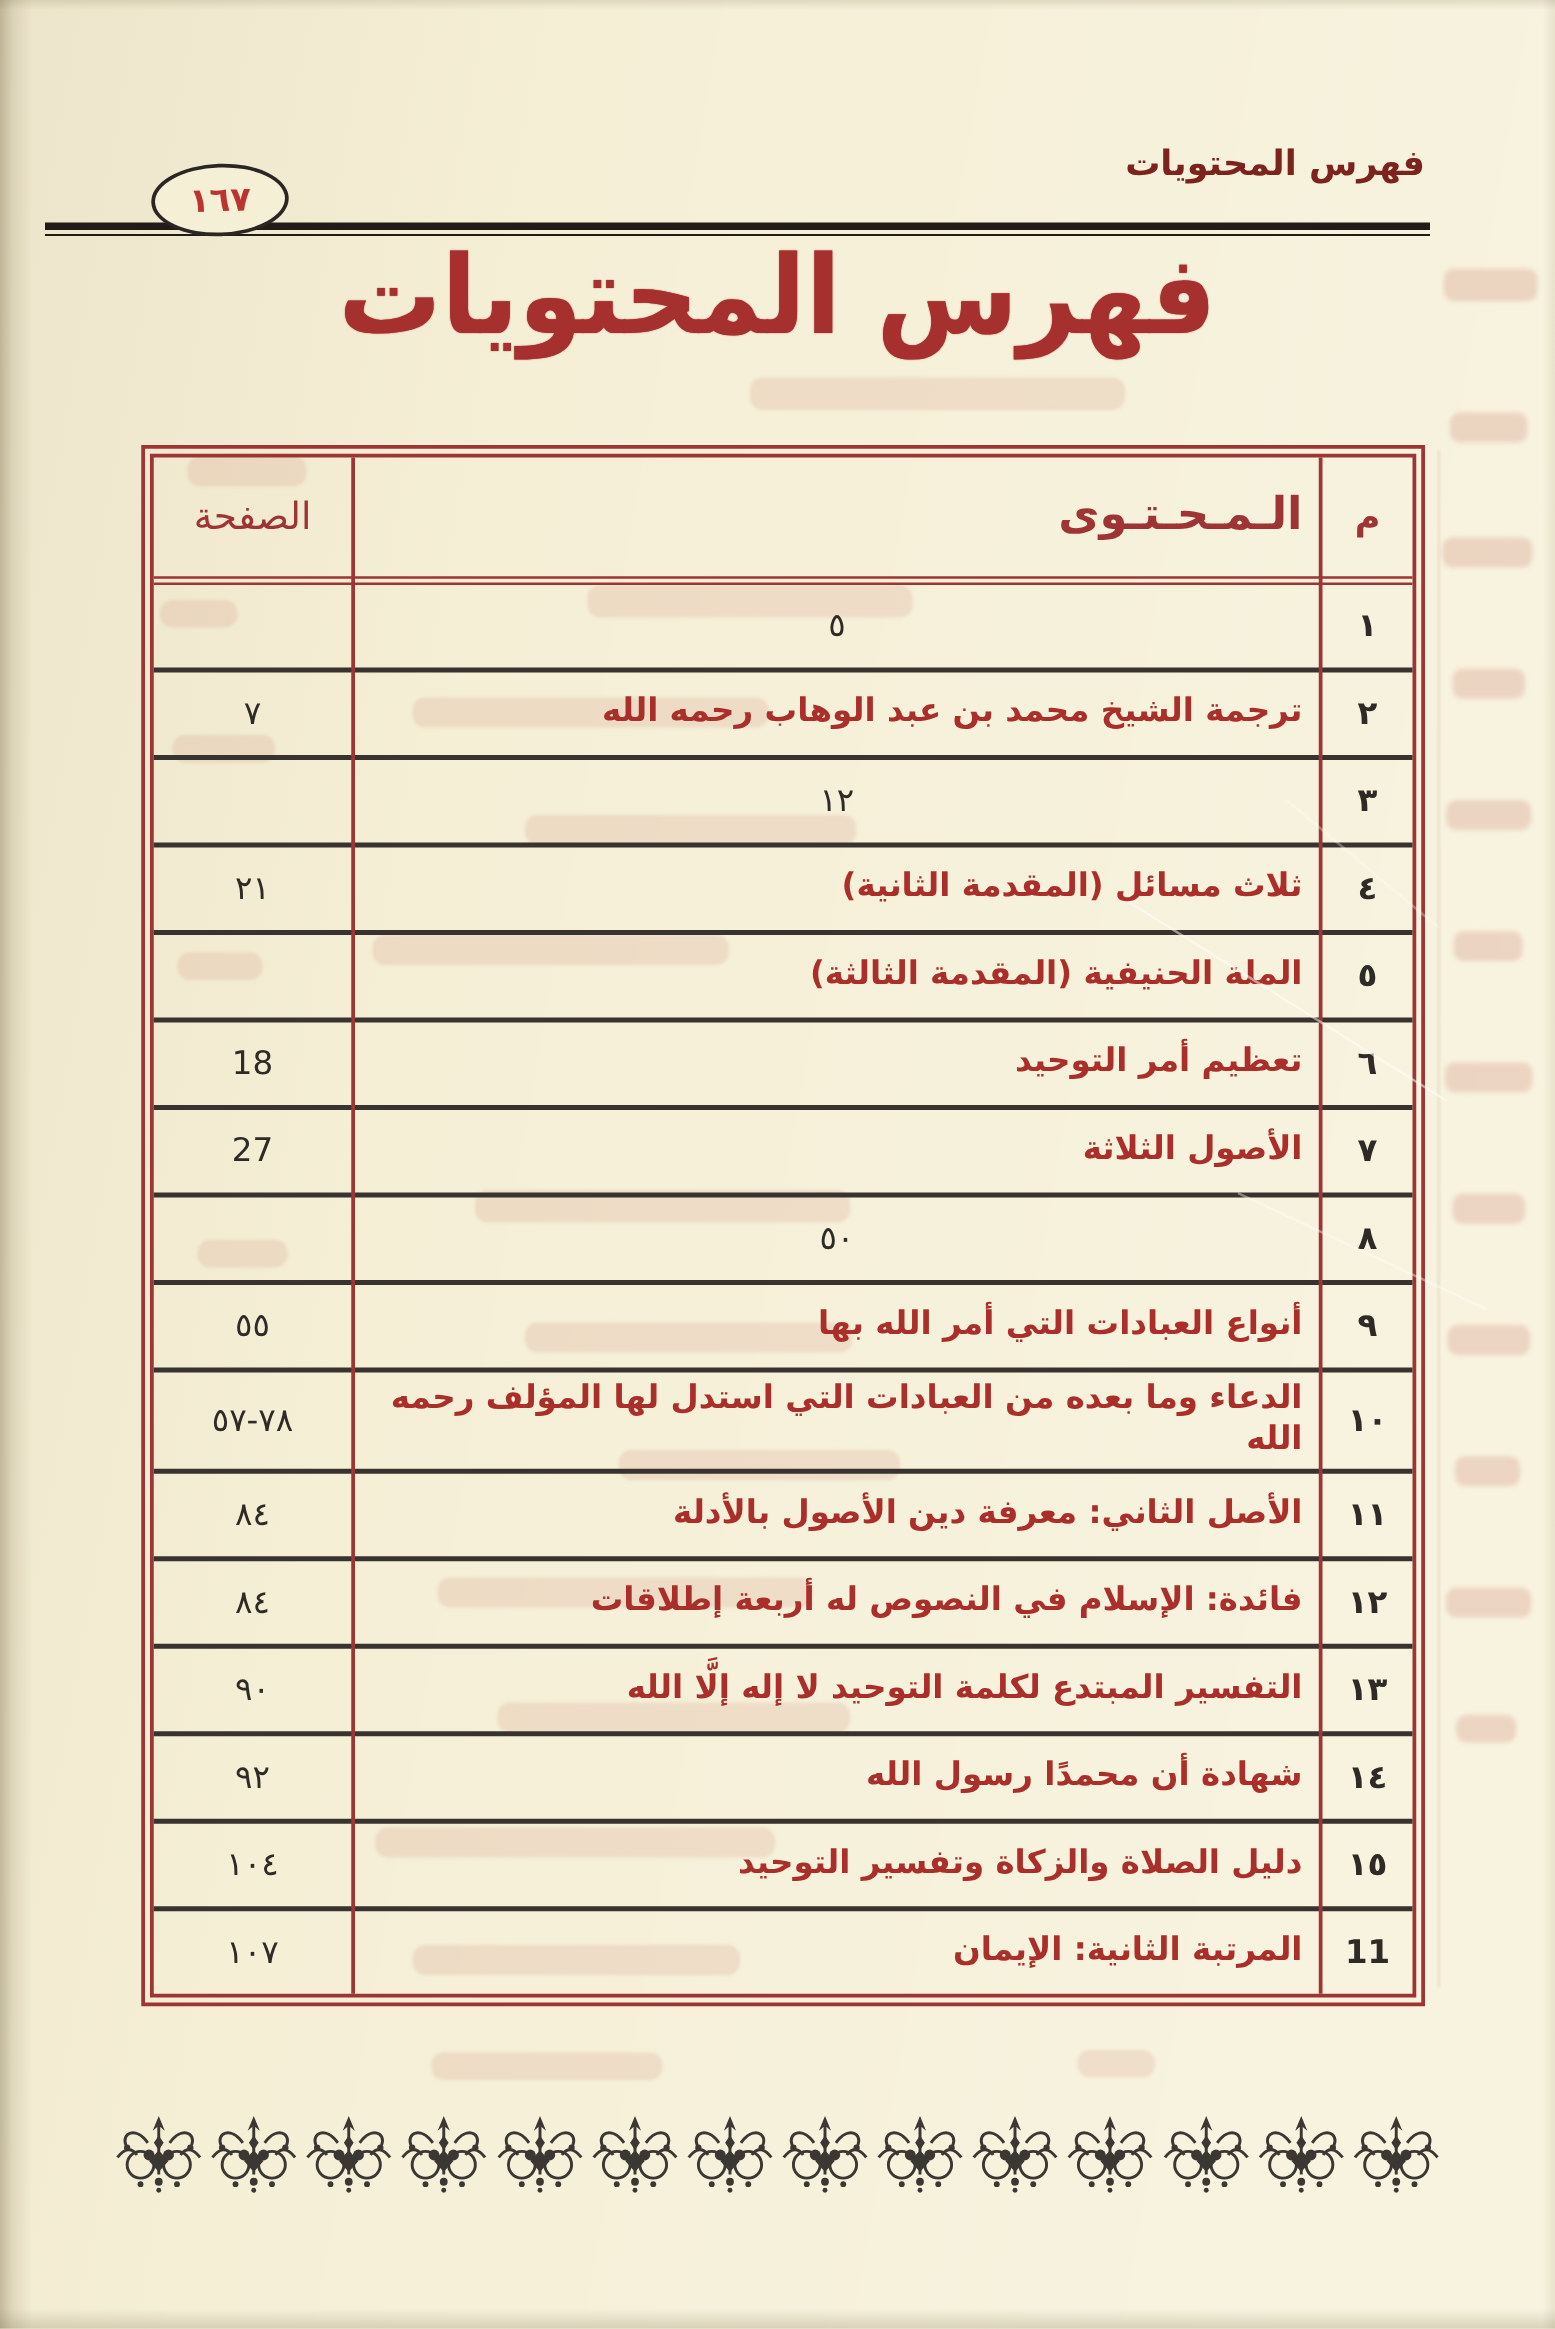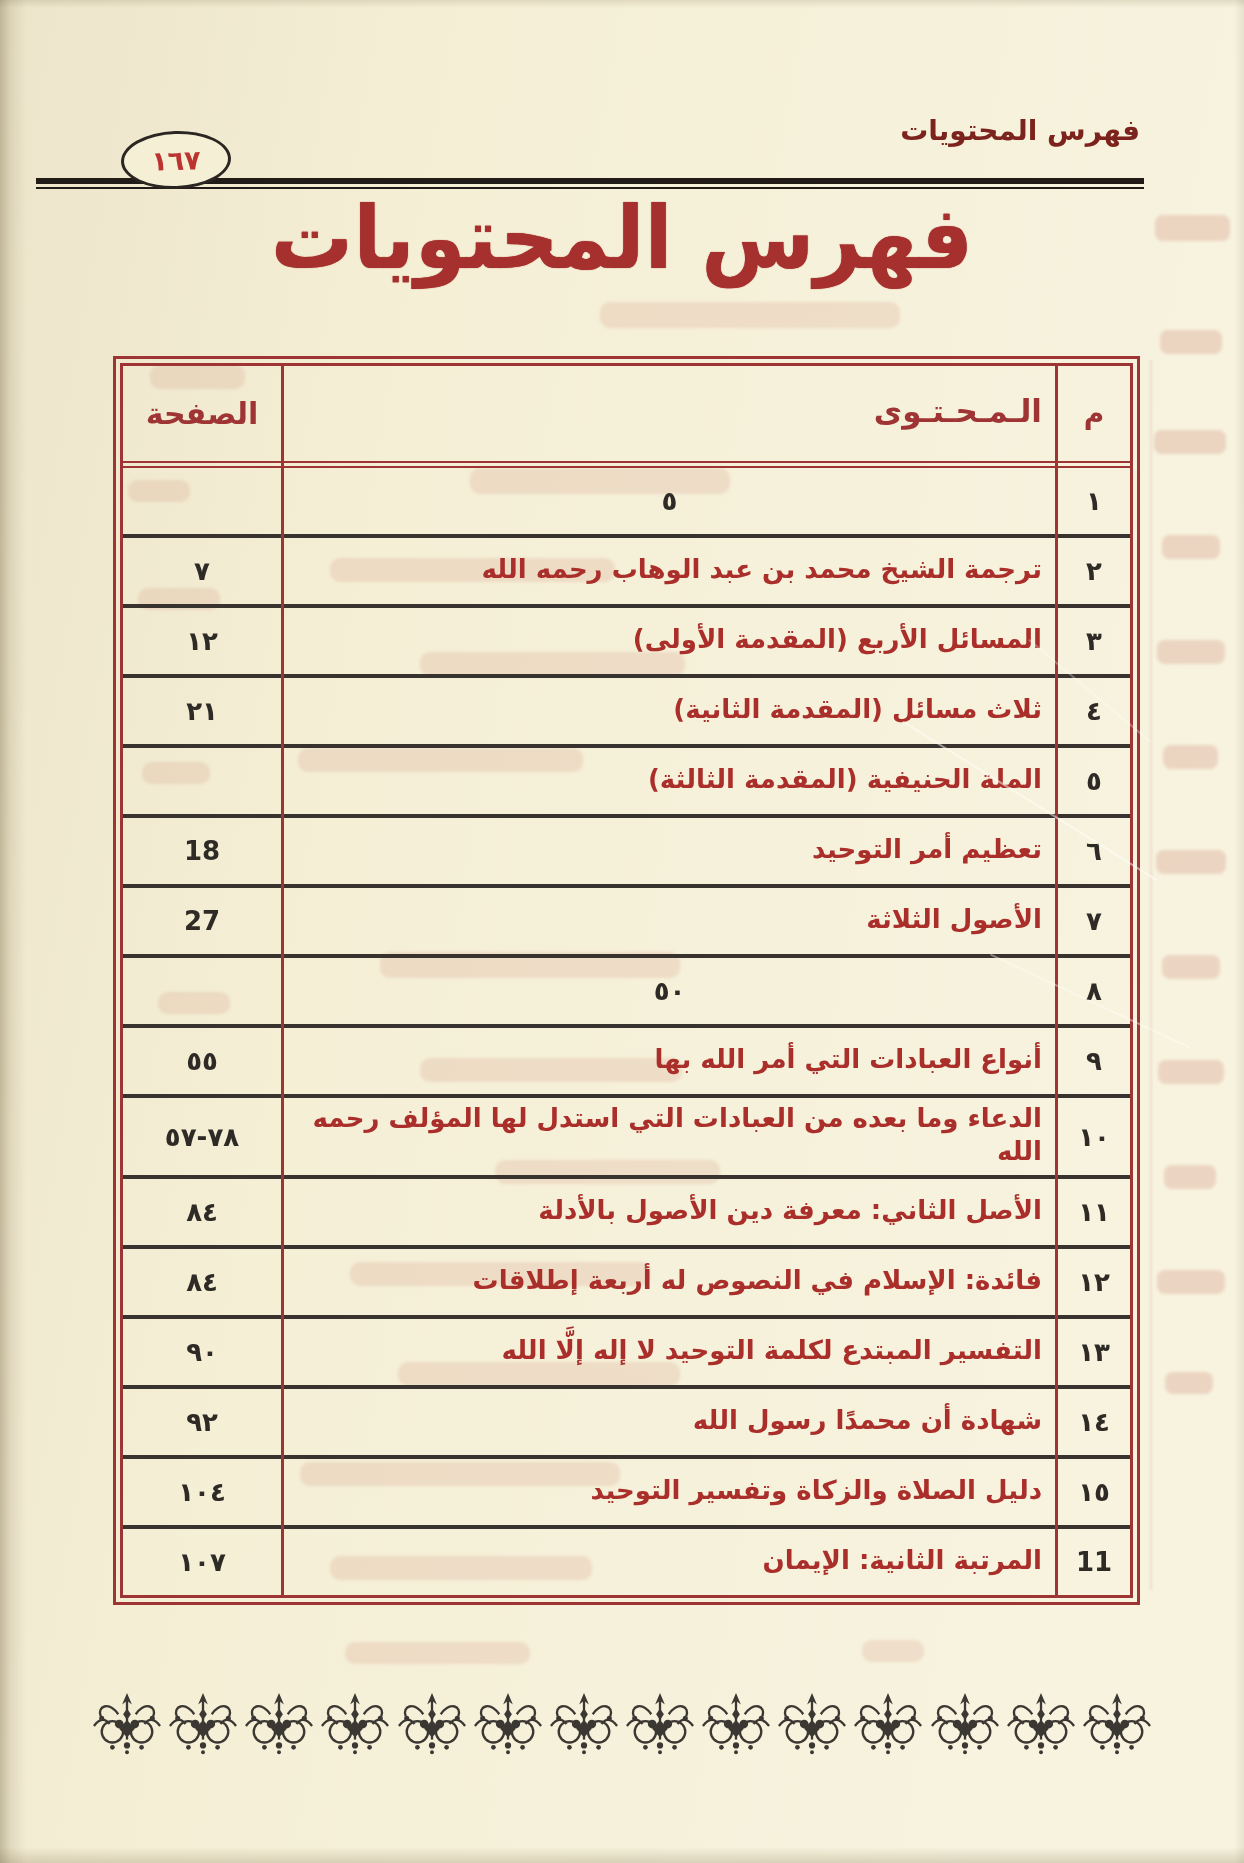--- a/index.html
+++ b/index.html
@@ -73,23 +73,23 @@
   }
   .t-row.head{height:95px;border-bottom:7px double #9e3434;}
   .t-row.body-row{min-height:66px;}
   .t-row.body-row + .t-row.body-row{border-top:4px solid #38332e;}
   .cell{display:flex;align-items:center;box-sizing:border-box;}
   .c-index{justify-content:center;color:#2e2a26;font-size:26px;font-weight:bold;}
   .c-content{
     justify-content:flex-start;padding:4px 16px 8px 8px;
     color:#aa2f2b;font-size:26px;font-weight:bold;line-height:1.25;text-align:right;
   }
-  .c-page{justify-content:center;direction:ltr;color:#2e2a26;font-size:26px;font-weight:bold;}
+  .c-page{justify-content:center;direction:ltr;color:#2e2a26;font-size:26px;font-weight:normal;}
   .head .c-index{color:#9e3434;font-size:28px;}
-  .head .c-content{color:#9e3434;font-size:31px;padding-left:8px;}
+  .head .c-content{color:#9e3434;font-size:36px;padding-left:8px;}
   .head .c-page{color:#9e3434;font-size:30px;direction:rtl;}
 
   
   .ornament-row{
     position:absolute;left:92px;top:1692px;width:1060px;height:66px;z-index:2;
     display:flex;justify-content:space-between;align-items:flex-start;
   }
   .ornament-row svg{width:70px;height:64px;flex:0 0 auto;}
 </style>
 </head>
@@ -158,21 +158,20 @@
       <div class="cell c-index">١</div>
       <div class="cell c-page">٥</div>
     </div>
           <div class="t-row body-row">
       <div class="cell c-index">٢</div>
       <div class="cell c-content">ترجمة الشيخ محمد بن عبد الوهاب رحمه الله</div>
       <div class="cell c-page">٧</div>
     </div>
           <div class="t-row body-row">
       <div class="cell c-index">٣</div>
-      <div class="cell c-content">المسائل الأربع (المقدمة الأولى)</div>
       <div class="cell c-page">١٢</div>
     </div>
           <div class="t-row body-row">
       <div class="cell c-index">٤</div>
       <div class="cell c-content">ثلاث مسائل (المقدمة الثانية)</div>
       <div class="cell c-page">٢١</div>
     </div>
           <div class="t-row body-row">
       <div class="cell c-index">٥</div>
       <div class="cell c-content">الملة الحنيفية (المقدمة الثالثة)</div>

